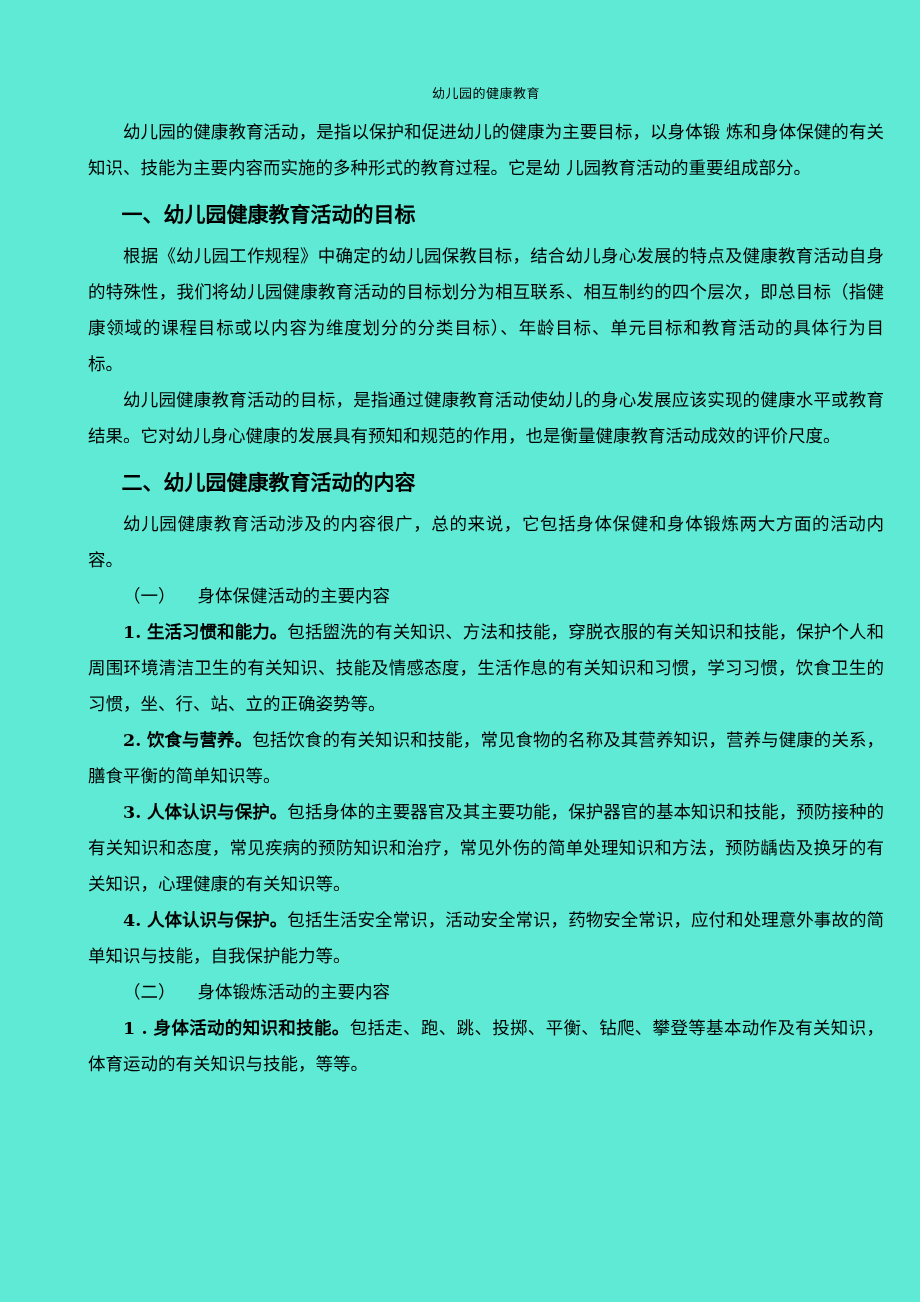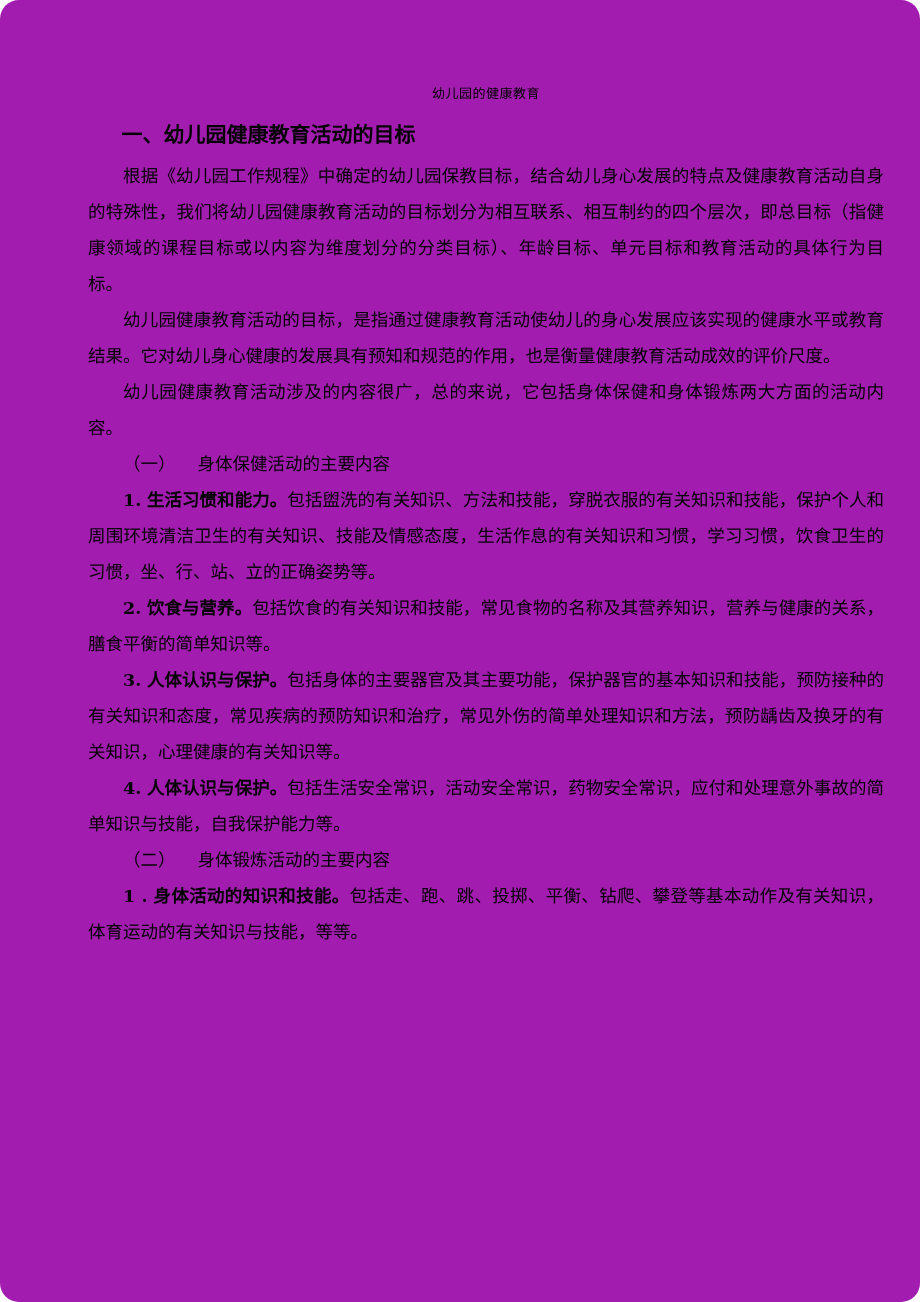--- a/index.html
+++ b/index.html
@@ -14,23 +14,22 @@
     font-family: "DejaVu Serif", "Liberation Serif", serif;
     color: #000000;
     -webkit-font-smoothing: antialiased;
   }
   .page {
     position: relative;
     width: 920px;
     height: 1302px;
     box-sizing: border-box;
     padding: 84px 36px 40px 88px;
-    background: #a21caf;
+    background: #5eead4;
     overflow: hidden;
-    border-radius: 19px;
   }
   .doc-title {
     font-size: 13px;
     line-height: 20px;
     font-weight: normal;
     text-align: center;
     margin: 0 0 10px 0;
     letter-spacing: 0.5px;
   }
   p {
@@ -72,27 +71,29 @@
     font-family: "DejaVu Serif", "Liberation Serif", serif;
   }
 </style>
 </head>
 <body>
 
 <div class="page">
 
   <h1 class="doc-title">幼儿园的健康教育</h1>
 
+  <p class="body-para">幼儿园的健康教育活动，是指以保护和促进幼儿的健康为主要目标，以身体锻 炼和身体保健的有关知识、技能为主要内容而实施的多种形式的教育过程。它是幼 儿园教育活动的重要组成部分。</p>
 
   <h2 class="section-heading">一、幼儿园健康教育活动的目标</h2>
 
   <p class="body-para">根据《幼儿园工作规程》中确定的幼儿园保教目标，结合幼儿身心发展的特点及健康教育活动自身的特殊性，我们将幼儿园健康教育活动的目标划分为相互联系、相互制约的四个层次，即总目标（指健康领域的课程目标或以内容为维度划分的分类目标）、年龄目标、单元目标和教育活动的具体行为目标。</p>
 
   <p class="body-para">幼儿园健康教育活动的目标，是指通过健康教育活动使幼儿的身心发展应该实现的健康水平或教育结果。它对幼儿身心健康的发展具有预知和规范的作用，也是衡量健康教育活动成效的评价尺度。</p>
 
+  <h2 class="section-heading">二、幼儿园健康教育活动的内容</h2>
 
   <p class="body-para">幼儿园健康教育活动涉及的内容很广，总的来说，它包括身体保健和身体锻炼两大方面的活动内容。</p>
 
   <p class="sub-heading">
     <span>（一）</span><span class="sub-gap"></span><span>身体保健活动的主要内容</span>
   </p>
 
   <p class="list-para">
     <span class="num">1.</span>
     <span class="lead">生活习惯和能力。</span><span>包括盥洗的有关知识、方法和技能，穿脱衣服的有关知识和技能，保护个人和周围环境清洁卫生的有关知识、技能及情感态度，生活作息的有关知识和习惯，学习习惯，饮食卫生的习惯，坐、行、站、立的正确姿势等。</span>

